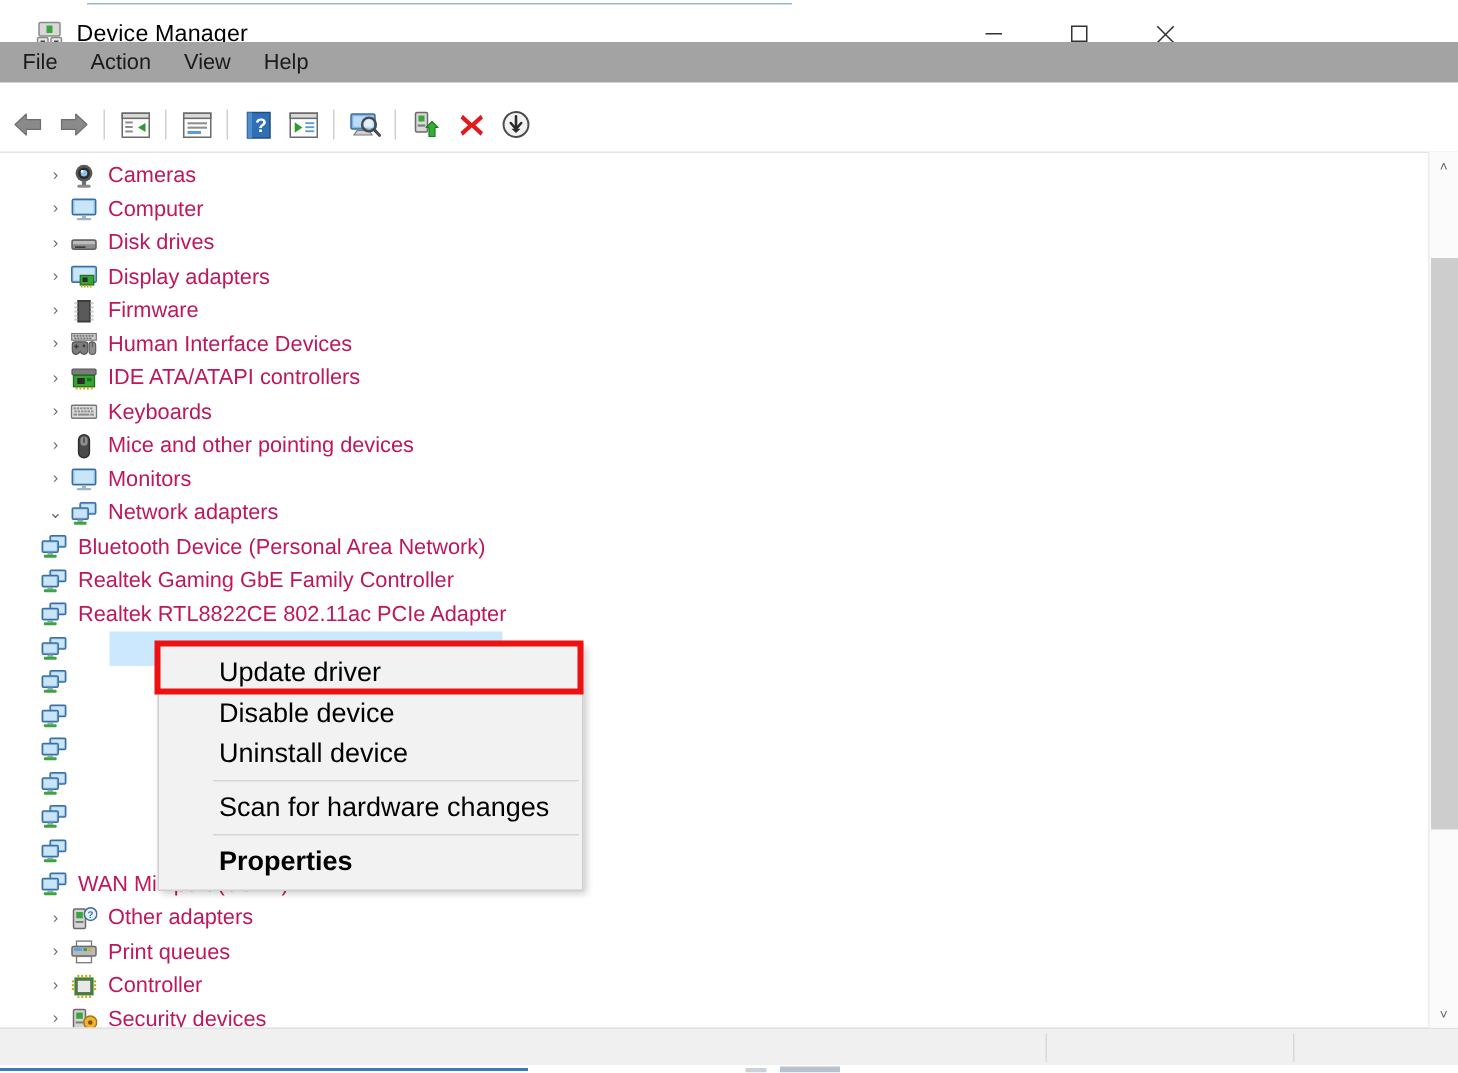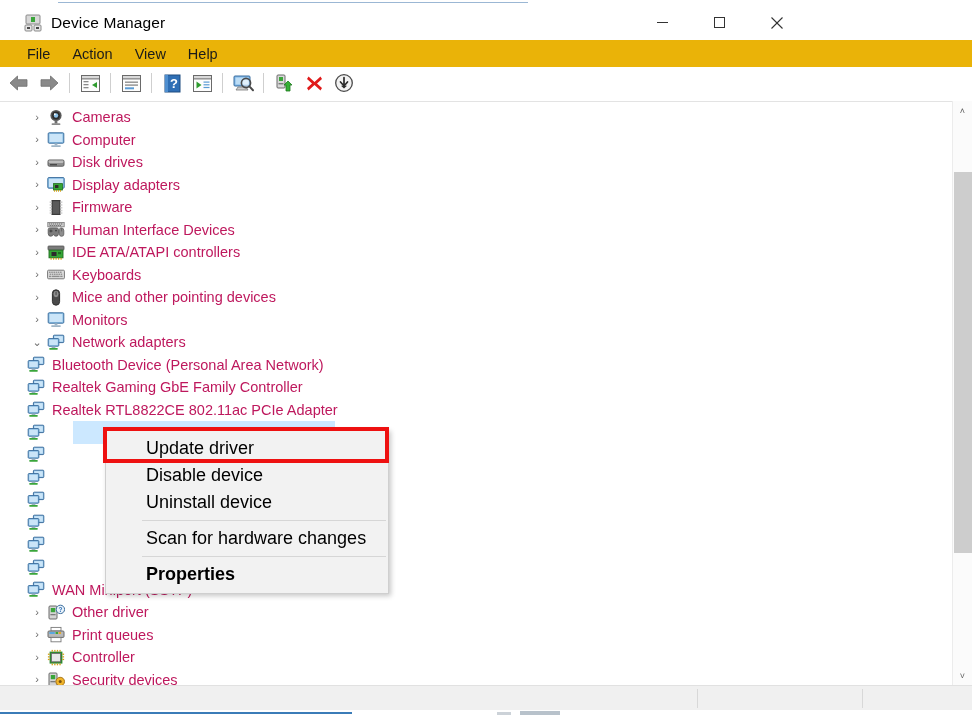--- a/index.html
+++ b/index.html
@@ -71,26 +71,26 @@
     height: 35px;
     display: flex;
     align-items: center;
     justify-content: center;
   }
   .wincontrol svg { display: block; }
 
   
   .menubar {
     position: absolute;
-    left: 0; top: 40px;
+    left: 0; top: 28px;
     width: 972px; height: 27px;
-    background: #eab308;
+    background: #a3a3a3;
     display: flex;
     align-items: center;
-    padding-left: 16px;
+    padding-left: 4px;
     box-sizing: border-box;
   }
   .menu-item {
     font-size: 14.5px;
     color: #1a1a1a;
     padding: 3px 11px;
     line-height: 18px;
   }
 
   
@@ -800,21 +800,21 @@
         <span class="chev">›</span>
         <span class="ico">
           <svg width="18" height="17" viewBox="0 0 18 17">
             <rect x="2" y="2" width="8" height="13" rx="1" fill="#d4d4d4" stroke="#6a6a6a" stroke-width="1"></rect>
             <rect x="3.8" y="4" width="4.4" height="4.2" fill="#3aa53a"></rect>
             <rect x="3.4" y="10" width="5.2" height="1.3" fill="#7a7a7a"></rect>
             <circle cx="13.4" cy="5.4" r="4.2" fill="#eaf3fb" stroke="#3d6f9e" stroke-width="1"></circle>
             <text x="13.4" y="8.1" font-family="Liberation Sans, sans-serif" font-size="6.5" font-weight="bold" fill="#2f6fb5" text-anchor="middle">?</text>
           </svg>
         </span>
-        <span class="lbl">Other driver</span>
+        <span class="lbl">Other adapters</span>
       </div>
 
       <div class="row lvl1">
         <span class="chev">›</span>
         <span class="ico">
           <svg width="18" height="17" viewBox="0 0 18 17">
             <rect x="4" y="1.4" width="10" height="3.6" fill="#ffffff" stroke="#7a7a7a" stroke-width="0.9"></rect>
             <rect x="1" y="5" width="16" height="6.4" rx="1" fill="#b9b9b9" stroke="#6a6a6a" stroke-width="1"></rect>
             <rect x="2.4" y="6" width="5.4" height="2" fill="#5aa7e0"></rect>
             <rect x="8.6" y="6" width="2.4" height="2" fill="#3aa53a"></rect>

